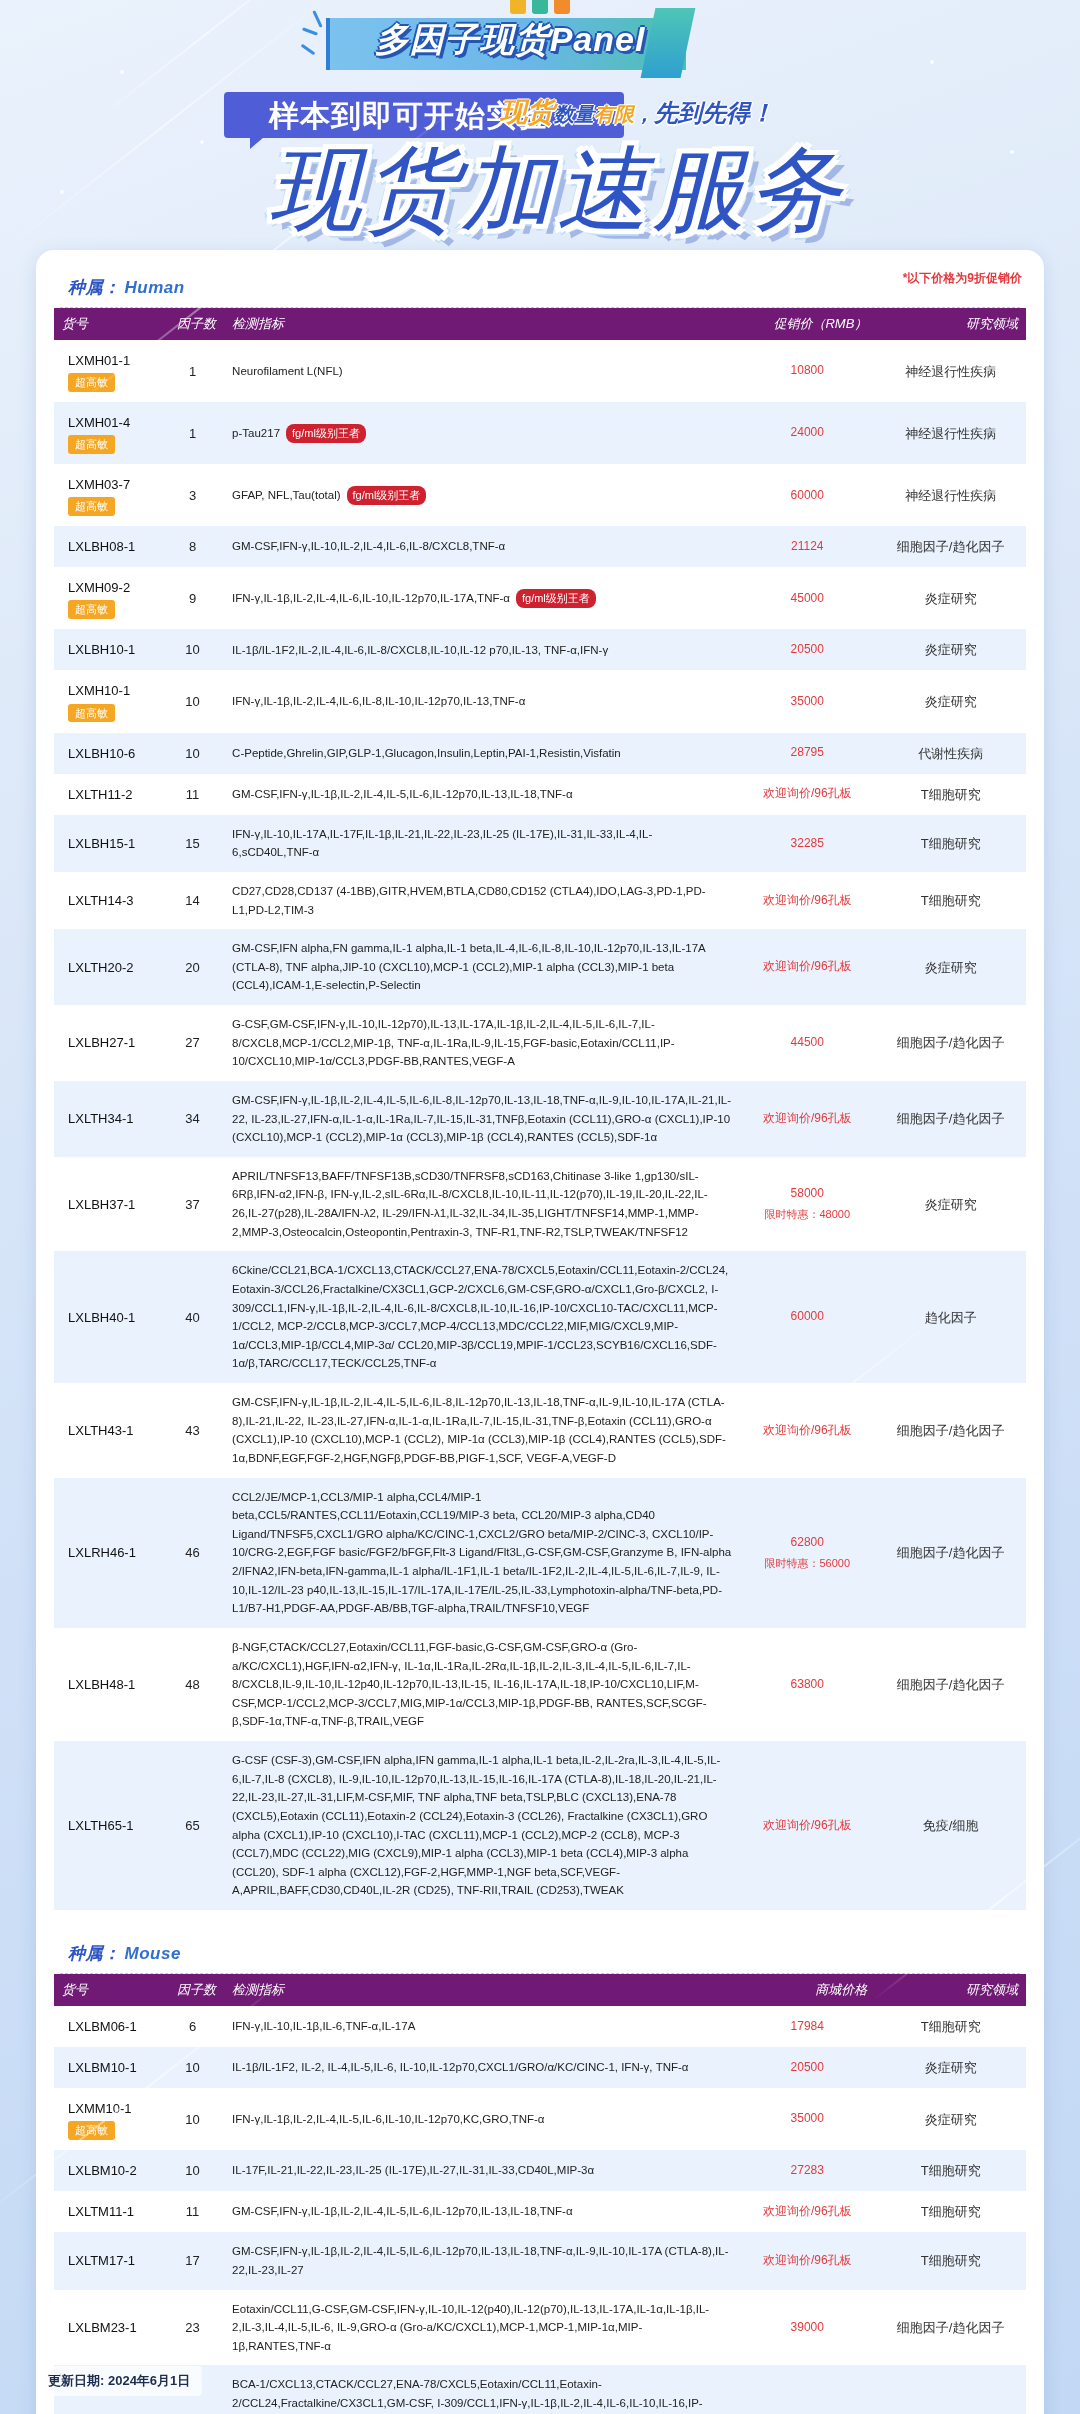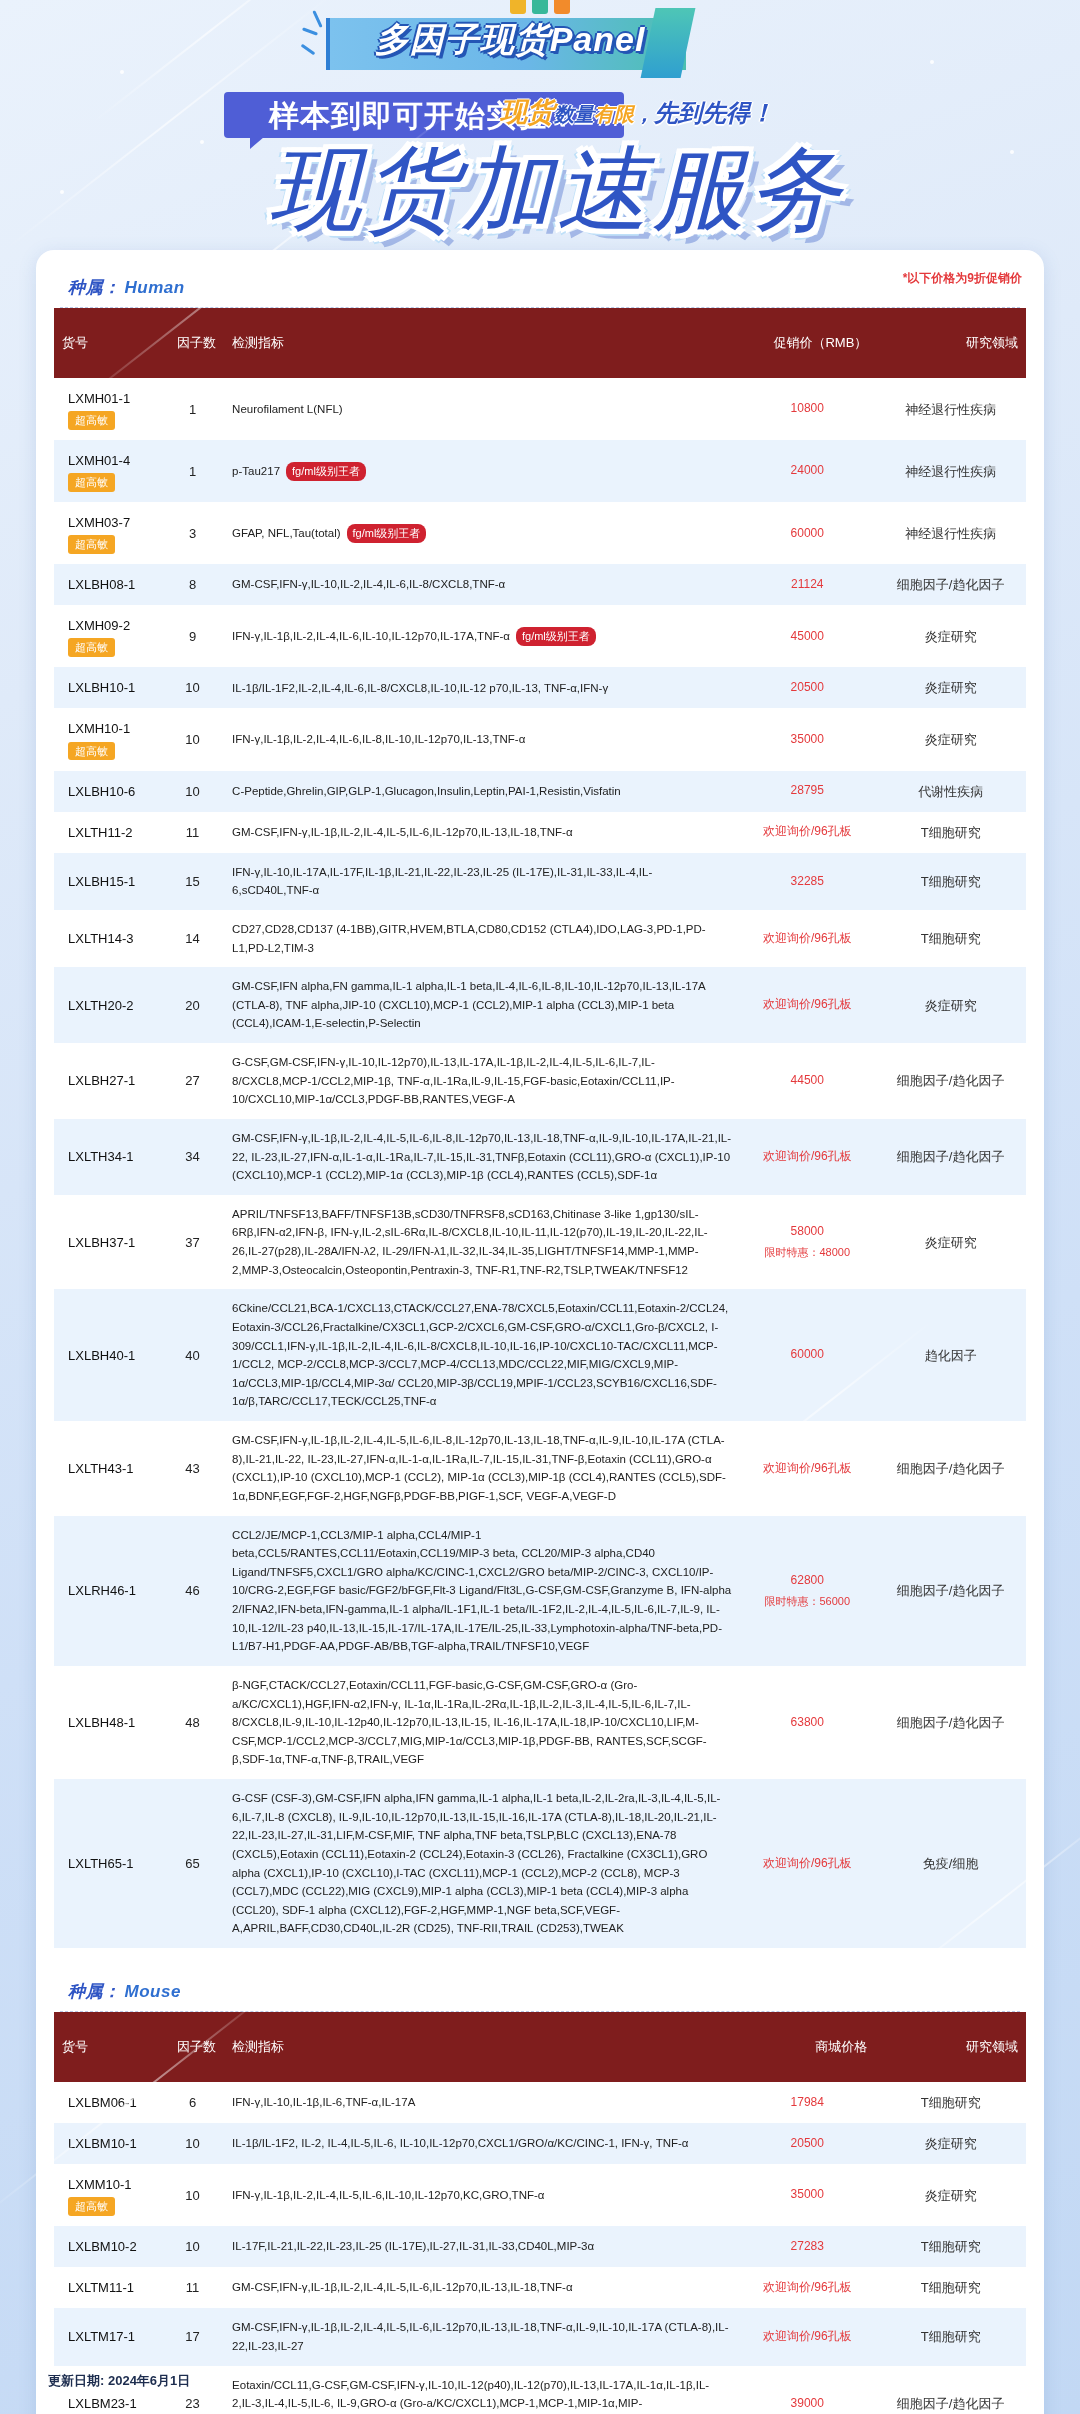--- a/index.html
+++ b/index.html
@@ -70,22 +70,22 @@
   }
   .species {
     font-size:17px; font-weight:bold; font-style:italic; color:#2f55c4;
     padding:6px 2px 8px 14px; letter-spacing:.5px;
   }
   .species .lbl{ color:#2f55c4; }
   .species .val{ color:#2f6fd0; margin-left:4px; }
   .dash { border-top:1px dashed #b8c9e8; margin:0 6px 0 6px; }
   table { width:100%; border-collapse:collapse; table-layout:fixed; }
   thead th {
-    background:#7f1d1d; color:#fff; font-size:13px; font-weight:normal;
-    text-align:left; padding:26px 8px; height:30px;
+    background:#701a75; color:#fff; font-size:13px; font-weight:normal;
+    text-align:left; padding:7px 8px; height:30px;font-style:italic;
   }
   thead th.c { text-align:right; }
   col.c-code{width:11%;} col.c-num{width:6.5%;} col.c-ind{width:53%;}
   col.c-price{width:14%;} col.c-area{width:15.5%;}
   tbody td {
     font-size:11.5px; color:#222; padding:10px 8px; vertical-align:middle;
     line-height:1.62; border:0;
   }
   tbody tr:nth-child(even) { background:#eaf3fd; }
   tbody tr:nth-child(odd)  { background:#ffffff; }

